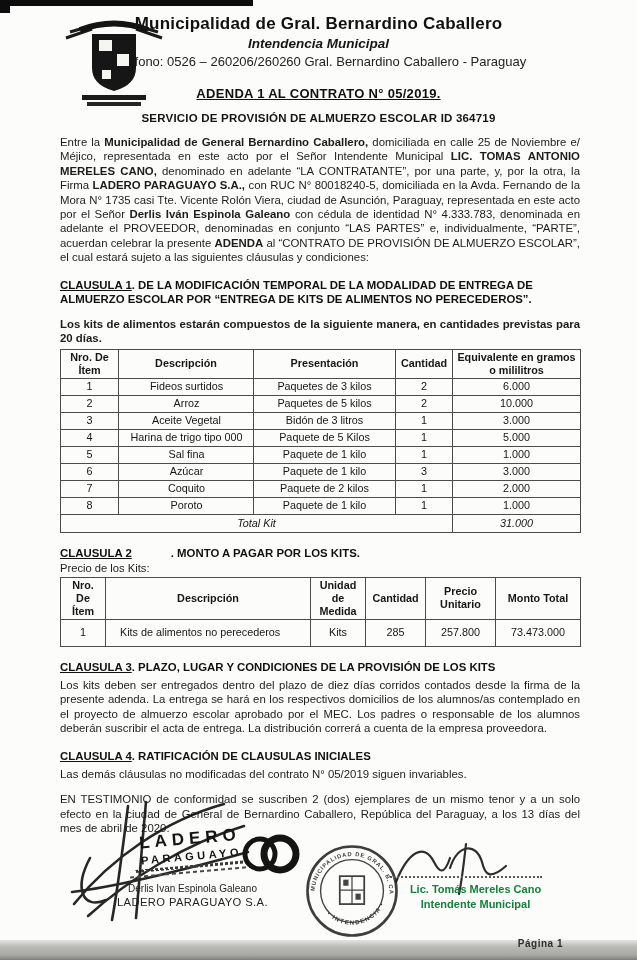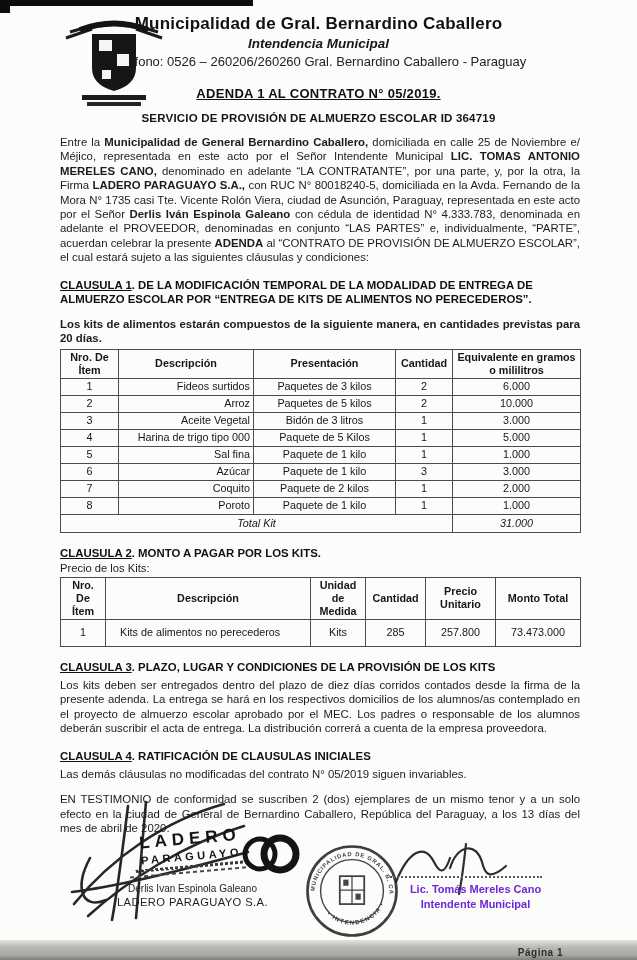--- a/index.html
+++ b/index.html
@@ -20,45 +20,45 @@
   .content{margin:0 57px 0 60px;}
   .para{margin:11px 0 0 0;text-align:justify;font-size:11.4px;line-height:14.4px;color:#1c1c1c;}
   .clause-head{margin:13px 0 0 0;text-align:left;font-size:11.4px;line-height:14.2px;color:#111;}
   .tight{margin-top:4px;}
   .bold{font-weight:bold;}
   .plain-label{margin:2px 0 0 0;font-size:11.2px;color:#1c1c1c;}
 
   table.doc-table{border-collapse:collapse;width:520px;margin-top:3px;font-size:10.8px;color:#161616;table-layout:fixed;}
   table.doc-table th,table.doc-table td{border:1px solid #4c4c4c;text-align:center;padding:1px 3px;line-height:1.2;overflow:hidden;}
   table.doc-table th{font-weight:bold;}
-  table.t1 tbody td:nth-child(2){text-align:right;padding-left:4px;}
+  table.t1 tbody td:nth-child(2){text-align:center;padding-left:4px;}
   table.t1 tbody td{height:14px;}
   table.t2 tbody td:nth-child(2){text-align:left;padding-left:14px;}
   table.t2 tbody td{height:24px;}
   table.t2 th{height:auto;}
   .total-row td{height:15px;font-style:italic;}
 
   .sig-layer{position:absolute;left:0;top:0;width:637px;height:960px;pointer-events:none;}
   .sig-layer > *{position:absolute;}
   .ladero-stamp{left:126px;top:829px;width:130px;text-align:center;transform:rotate(-5deg);color:#141414;}
   .ladero-stamp .l1{font-size:17px;font-weight:bold;letter-spacing:5px;}
   .ladero-stamp .l2{font-size:11px;font-weight:bold;letter-spacing:3.5px;margin-top:1px;}
   .fineprint{height:3px;margin:3px 8px 0 8px;background:repeating-linear-gradient(90deg,#3a3a3a 0 3px,transparent 3px 5px);}
   .dashrow{height:2px;margin:3px 2px 0 2px;background:repeating-linear-gradient(90deg,#4a4a4a 0 4px,transparent 4px 7px);}
   .left-names{left:90px;top:883px;width:205px;text-align:center;color:#1f1f1f;}
   .left-names .n1{font-size:10px;}
   .left-names .n2{font-size:11.2px;letter-spacing:.4px;margin-top:2px;}
-  .right-names{left:393px;top:883px;width:165px;text-align:center;color:#6d28d9;font-weight:bold;}
+  .right-names{left:393px;top:883px;width:165px;text-align:center;color:#15803d;font-weight:bold;}
   .right-names .n1{font-size:11px;}
   .right-names .n2{font-size:11px;margin-top:3px;}
   .dotline{left:390px;top:876px;width:152px;border-top:2px dotted #5a5a5a;}
 
   .footer-band{position:absolute;left:0;bottom:0;width:637px;height:20px;
     background:linear-gradient(#e3e3df 0%,#b9b9b5 35%,#a7a7a3 75%,#7e7e7a 100%);}
-  .page-num{position:absolute;right:74px;bottom:2px;font-size:10px;font-weight:bold;color:#2e2e2e;letter-spacing:.5px;}
+  .page-num{position:absolute;right:74px;bottom:11px;font-size:10px;font-weight:bold;color:#2e2e2e;letter-spacing:.5px;}
 </style>
 </head>
 <body>
 
 <div class="page">
   <div class="scan-bar-top"></div>
   <div class="scan-notch"></div>
 
   <div class="letterhead">
     <svg class="coat" width="104" height="96" viewBox="0 0 104 96">
@@ -166,21 +166,21 @@
           </tr>
         </tbody>
       <tfoot>
         <tr class="total-row">
           <td colspan="4">Total Kit</td>
           <td>31.000</td>
         </tr>
       </tfoot>
     </table>
 
-    <p class="clause-head"><span style="font-weight: bold; text-decoration: underline;">CLAUSULA 2</span><span style="font-weight: bold;">. MONTO A PAGAR POR LOS KITS.</span></p>
+    <p class="clause-head"><span style="font-weight: bold; text-decoration: underline;">CLAUSULA 2</span><span style="font-weight: bold; padding-left: 39px;">. MONTO A PAGAR POR LOS KITS.</span></p>
     <div class="plain-label">Precio de los Kits:</div>
 
     <table class="doc-table t2">
       <colgroup>
           <col style="width:45px">
           <col style="width:205px">
           <col style="width:55px">
           <col style="width:60px">
           <col style="width:70px">
           <col style="width:85px">

